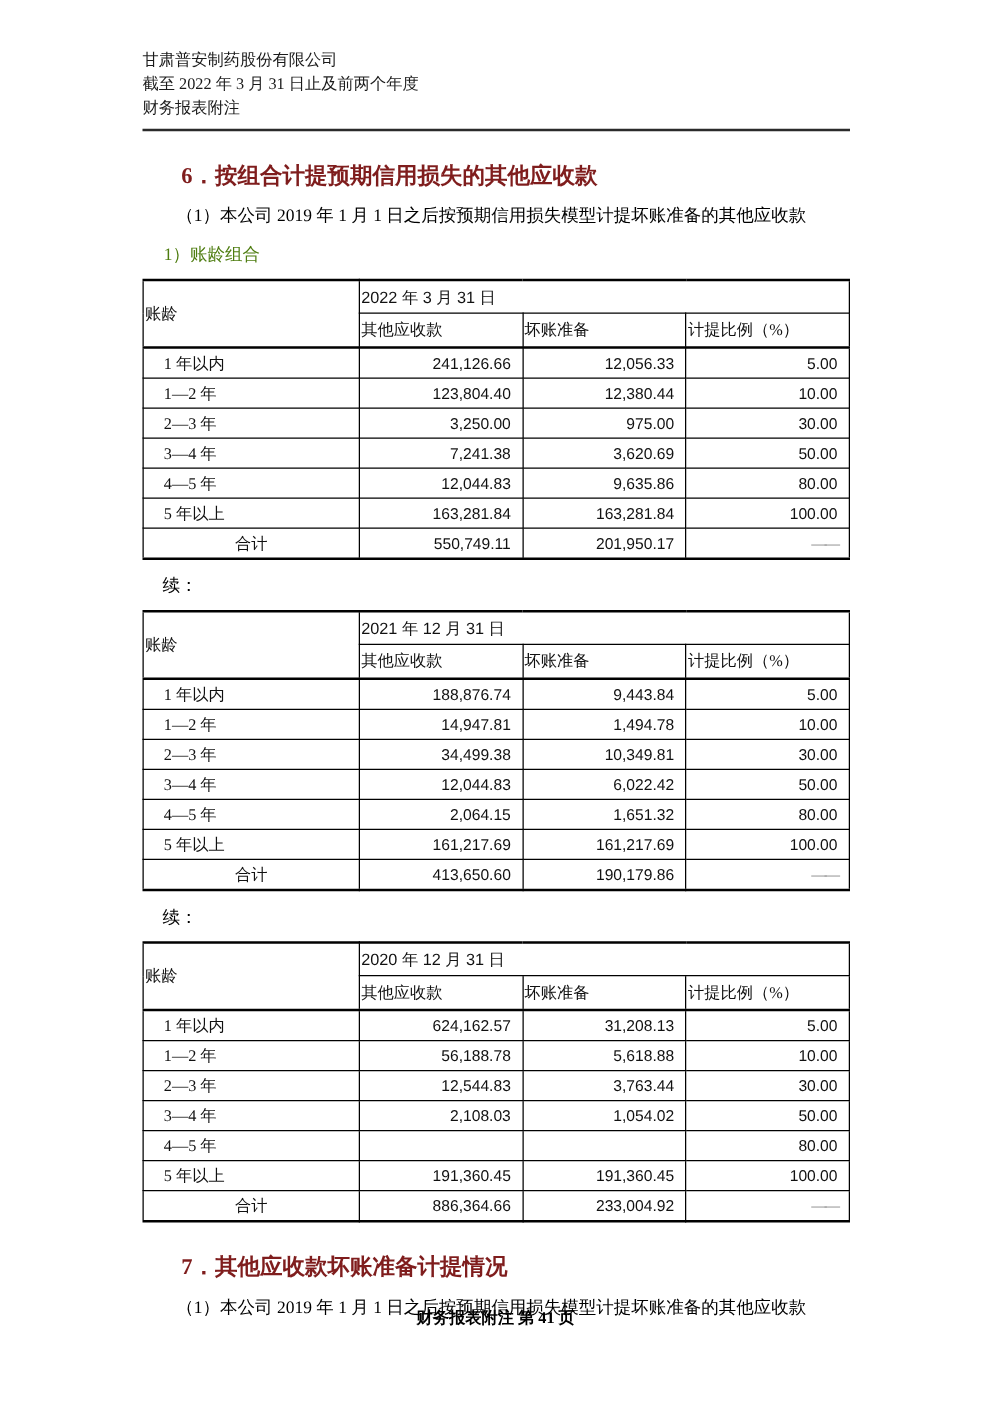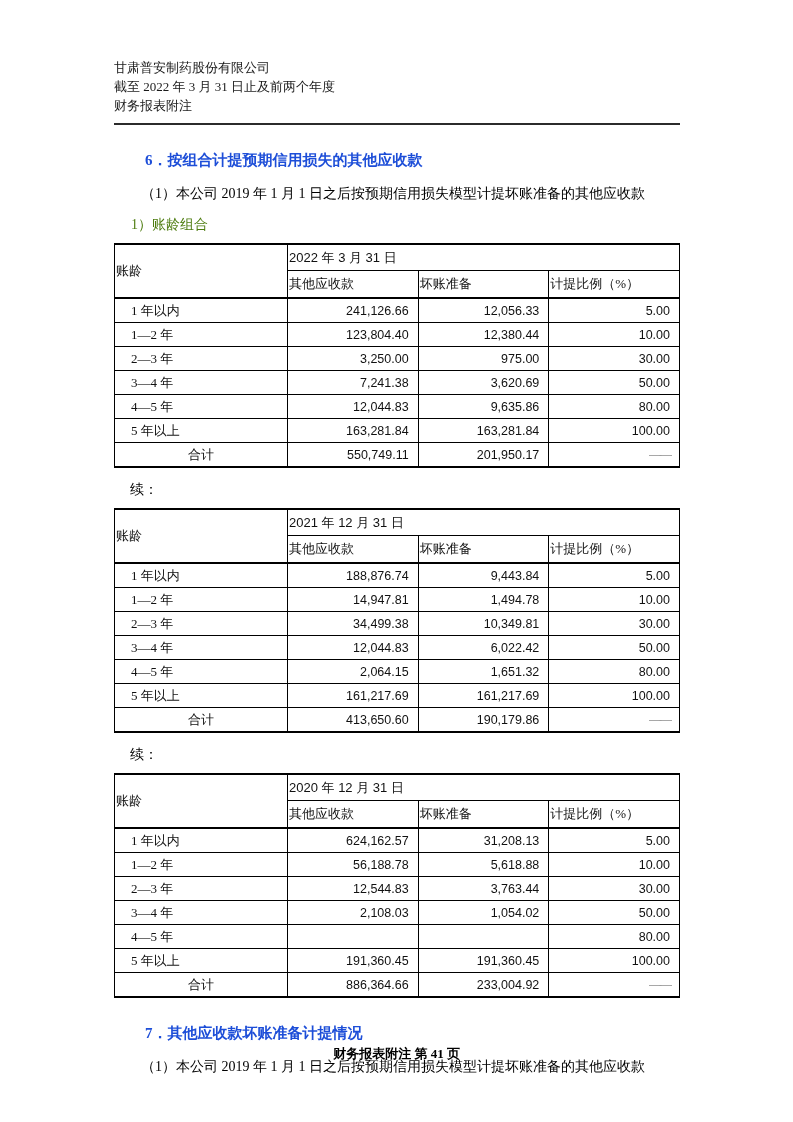--- a/index.html
+++ b/index.html
@@ -1,27 +1,27 @@
 <!DOCTYPE html>
 <html><head>
 <meta charset="utf-8">
 <style>
   html,body { margin:0; padding:0; background:#ffffff; }
   .page {
     position:relative; width:793px; height:1122px; background:#ffffff;
     font-family:"Liberation Serif","DejaVu Serif",serif; color:#111;
     overflow:hidden;
   }
-  .content { position:absolute; left:114px; top:58px; width:566px; }
+  .content { position:absolute; left:114px; top:38px; width:566px; }
 
   .doc-header { font-size:13px; line-height:19px; color:#1a1a1a; }
   .header-rule { height:2px; background:#2b2b2b; margin-top:8px; }
 
   .section-title {
-    font-size:15px; font-weight:bold; color:#1d4ed8;
+    font-size:18px; font-weight:bold; color:#7f1d1d;
     margin:25px 0 0 31px; line-height:20px;
   }
   .sub-para { font-size:14px; margin:14px 0 0 27px; line-height:20px; color:#000; }
   .sub-para2 { font-size:14px; margin:11px 0 0 17px; line-height:20px; color:#4d7c0f; }
   .cont-label { font-size:14px; margin:12px 0 0 16px; line-height:20px; color:#000; }
 
   table.aging {
     width:566px; border-collapse:collapse; table-layout:fixed;
     margin-top:8px;
     border-top:2px solid #000; border-bottom:2px solid #000;

